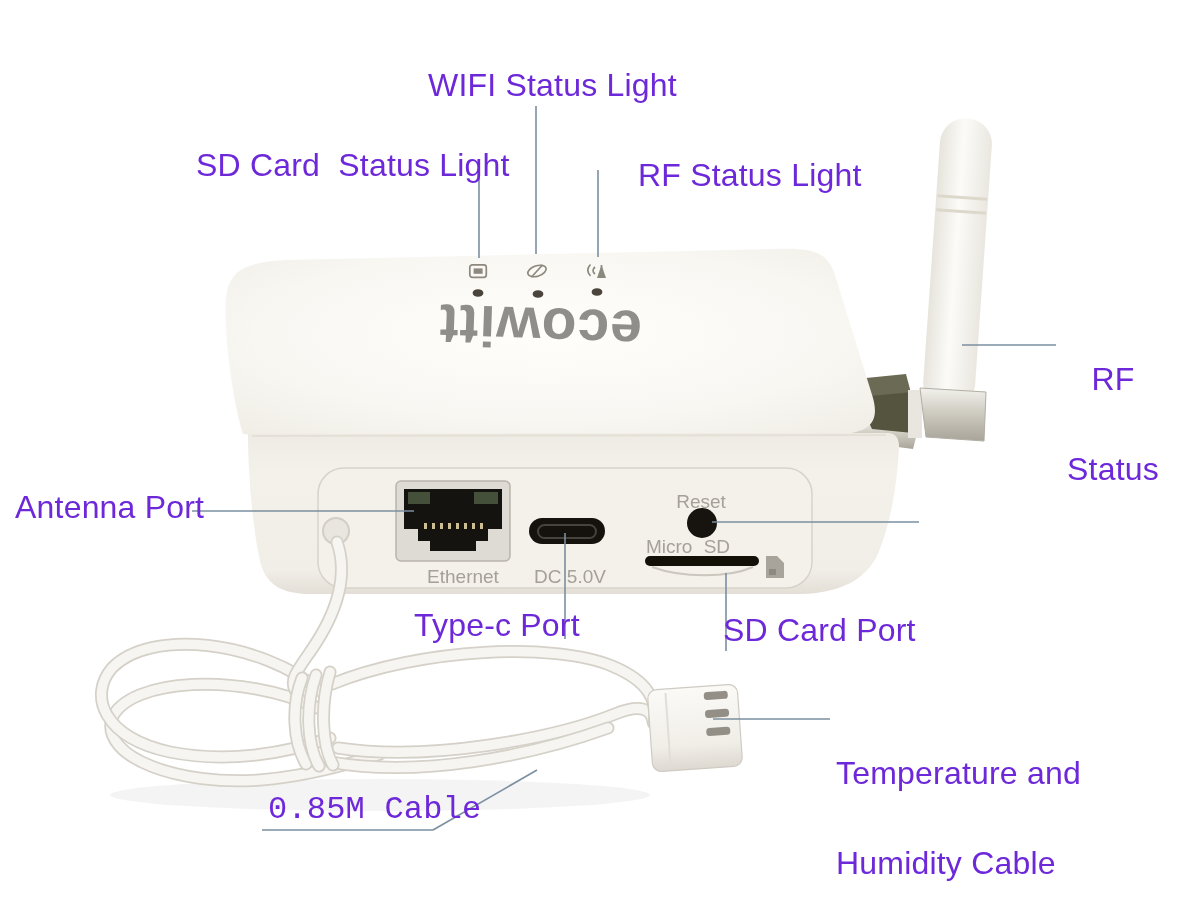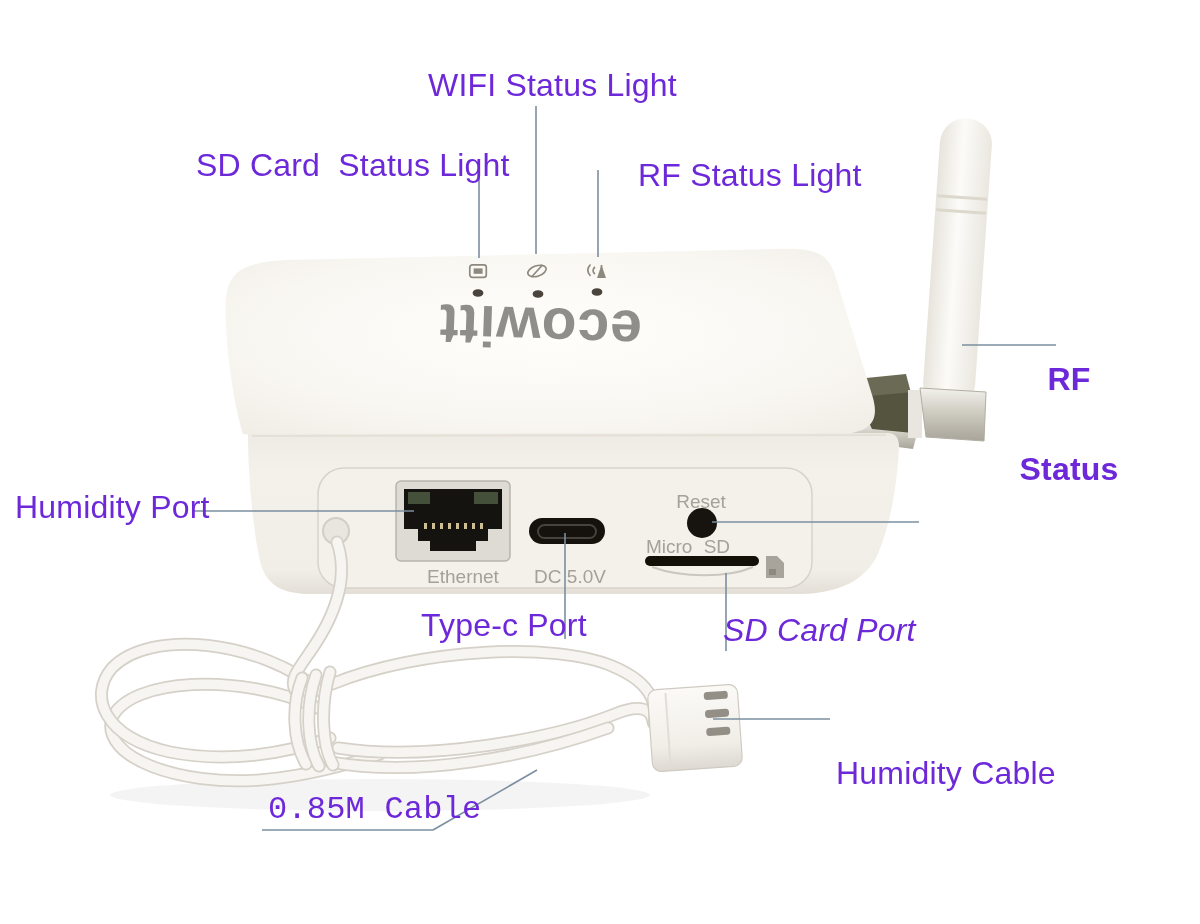--- a/index.html
+++ b/index.html
@@ -182,31 +182,32 @@
       <line class="leader" x1="433" y1="830" x2="537" y2="770"></line>
     </g>
   </svg>
 
   <div class="callout" style="left:428px;top:70px;">WIFI Status Light</div>
 
   <div class="callout" style="left:196px;top:150px;text-align:right;">SD Card  Status Light</div>
 
   <div class="callout" style="left:602px;top:160px;margin-left:36px;">RF Status Light</div>
 
-  <div class="callout center" style="left:1014px;top:304px;width:110px;font-weight:bold;">
+  <div class="callout center" style="left:1058px;top:304px;width:110px;">
     <div>RF</div>
     <div>Status</div>
   </div>
 
-  <div class="callout" style="left:15px;top:492px;">Humidity Port</div>
-
-
-  <div class="callout" style="left:414px;top:610px;margin-left:7px;">Type-c Port</div>
-
-  <div class="callout" style="left:723px;top:615px;font-style:italic;">SD Card Port</div>
+  <div class="callout" style="left:15px;top:492px;">Antenna Port</div>
+
+
+  <div class="callout" style="left:414px;top:610px;">Type-c Port</div>
+
+  <div class="callout" style="left:723px;top:615px;">SD Card Port</div>
 
   <div class="callout" style="left:836px;top:698px;">
+    <div>Temperature and</div>
     <div>Humidity Cable</div>
   </div>
 
   <div class="callout" style="left:268px;top:795px;font-family:Liberation Mono, monospace;">0.85M Cable</div>
 
 </div>
 
 </body></html>

